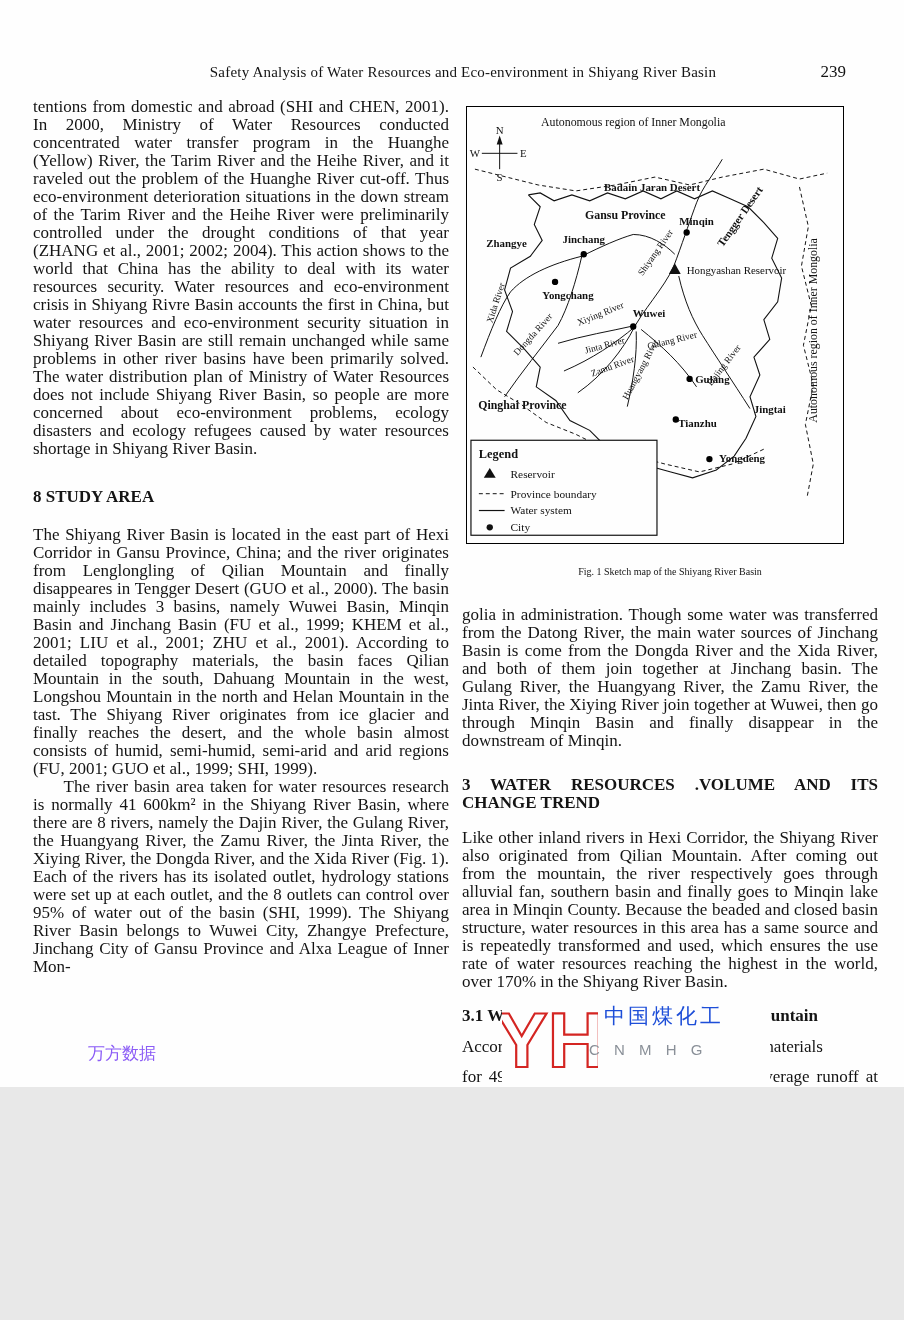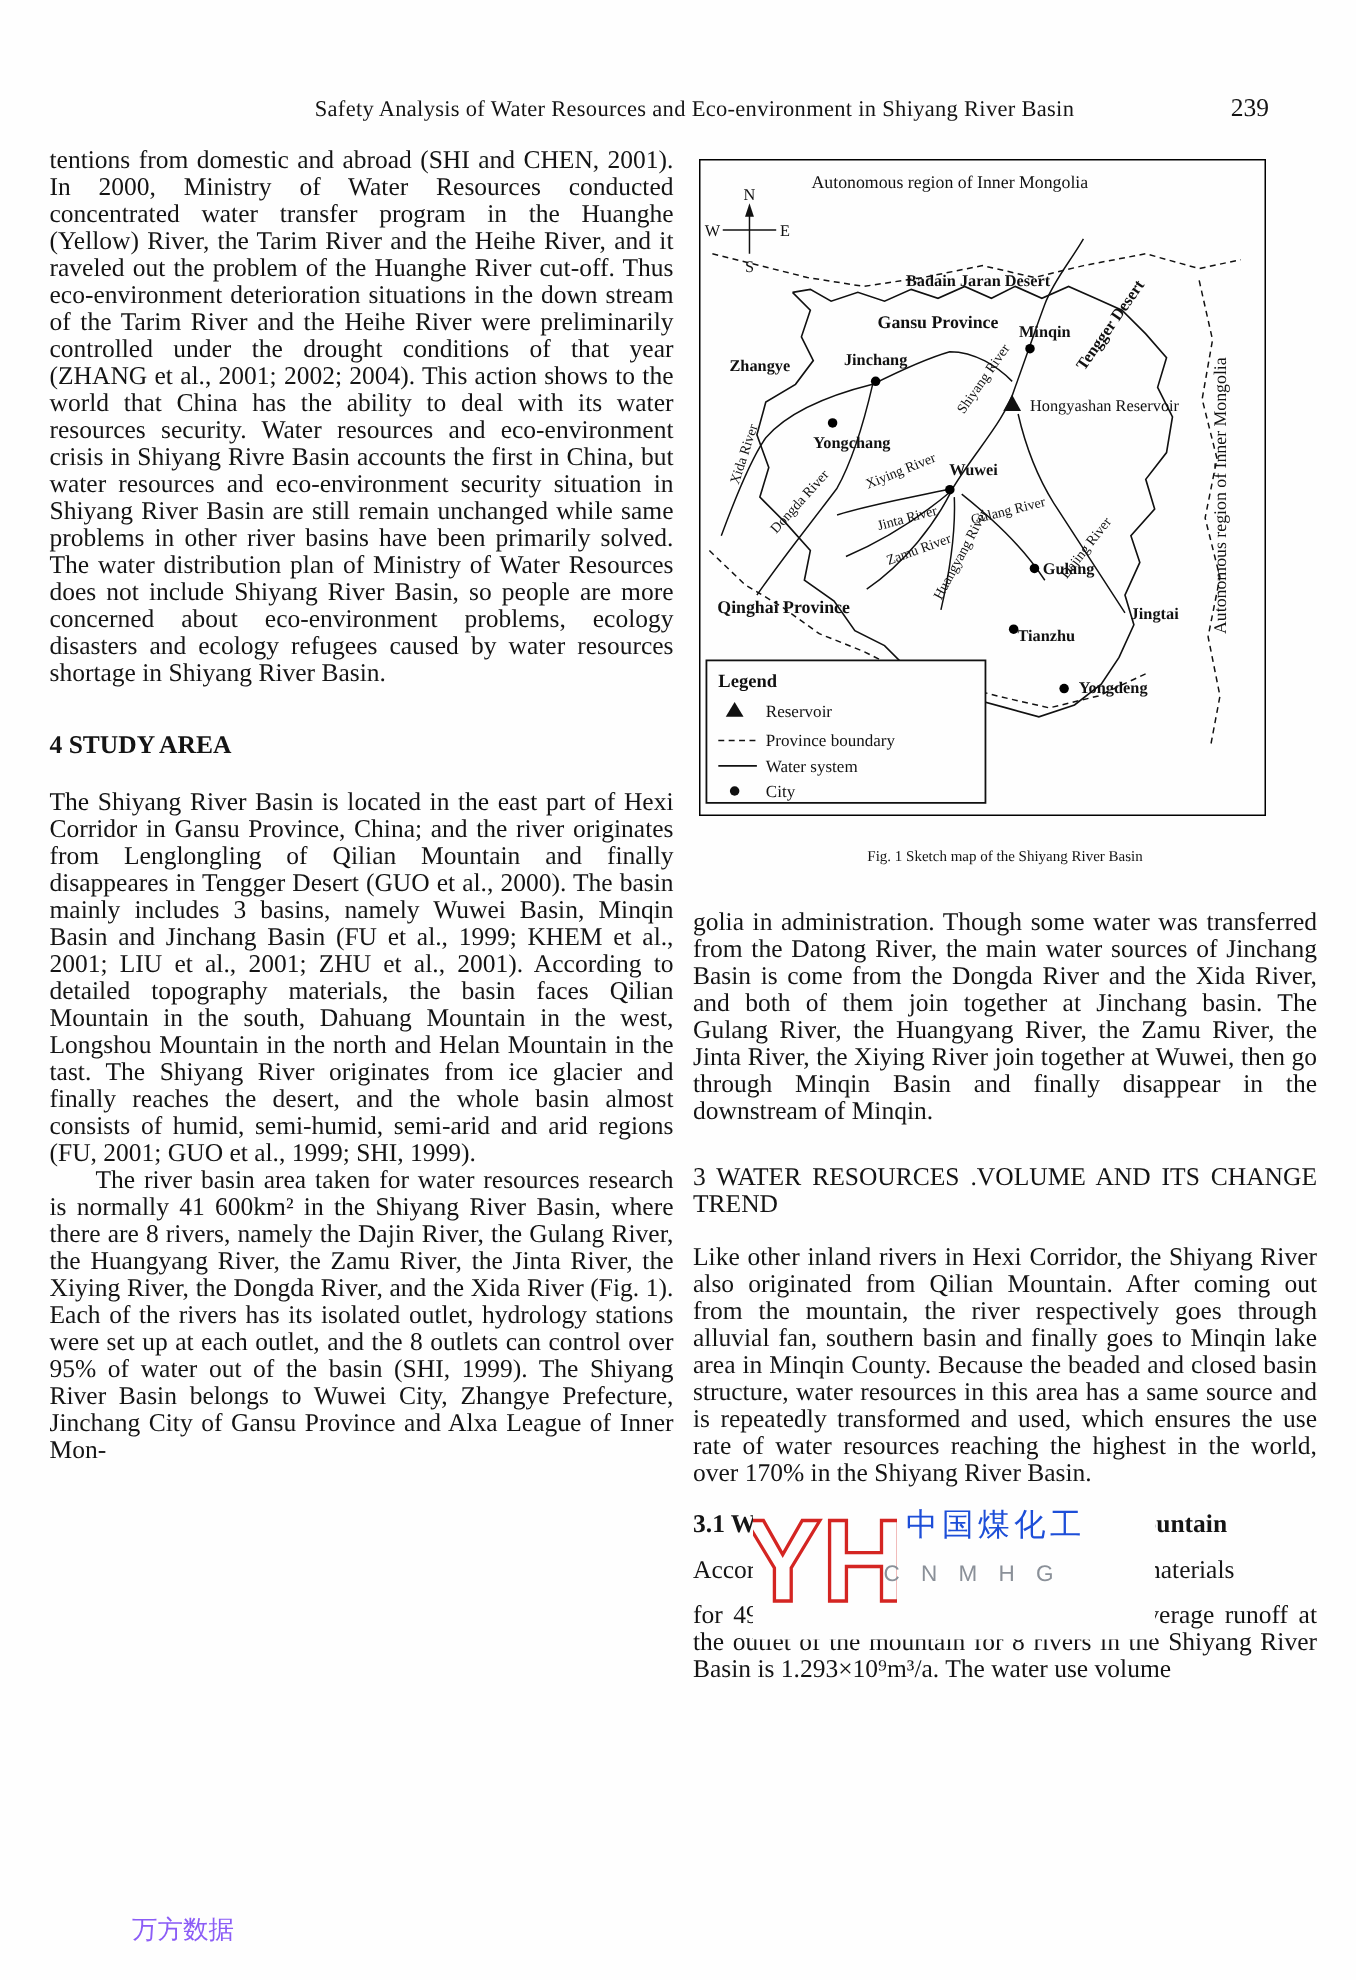--- a/index.html
+++ b/index.html
@@ -1,32 +1,32 @@
 <!DOCTYPE html>
 <html><head>
 <meta charset="utf-8">
 <style>
   html,body { margin:0; padding:0; background:#e8e8e8; }
   .page {
-    position:relative; width:904px; height:1320px; margin:0 auto;
+    position:relative; width:904px; height:1087px; margin:0 auto;
     background:#fefefe; color:#141414;
     font-family:"Liberation Serif", serif;
     overflow:hidden;
   }
   
   .hdr { position:absolute; top:62px; left:140px; right:58px; display:flex; align-items:baseline; }
   .hdr .rt { flex:1; text-align:center; font-size:15px; letter-spacing:0.2px; }
   .hdr .pn { width:60px; text-align:right; font-size:17px; }
   
   .cols { position:absolute; top:98px; left:33px; width:846px; display:flex; gap:13px; }
   .col { width:416px; font-size:17px; line-height:18px; text-align:justify; }
   .col p { margin:0; }
   .indent { text-indent:1.8em; }
   h2.sec { font-size:17px; font-weight:bold; margin:30px 0 20px 0; text-align:left; }
-  h2.sec3 { font-size:17px; font-weight:normal; margin:26px 0 17px 0; text-align:justify; }
+  h2.sec3 { font-size:17px; font-weight:bold; margin:26px 0 17px 0; text-align:justify; }
   
   figure { margin:0; }
   .map-box { margin-top:8px; margin-left:4px; width:378px; height:438px; border:1.5px solid #000; box-sizing:border-box; background:#fefefe; }
   figcaption { margin-top:19px; font-size:10px; text-align:center; }
   .after-fig { margin-top:25px !important; }
   svg text { font-family:"Liberation Serif", serif; fill:#111; }
   .mt   { font-size:11px; }
   .mt-b { font-size:11px; font-weight:bold; }
   .mt-prov { font-size:12px; font-weight:bold; }
   .mt-riv { font-size:9.5px; }
@@ -63,21 +63,21 @@
 
   <div class="hdr">
     <div class="rt">Safety Analysis of Water Resources and Eco-environment in Shiyang River Basin</div>
     <div class="pn">239</div>
   </div>
 
   <div class="cols">
 
     <div class="col">
       <p>tentions from domestic and abroad (SHI and CHEN, 2001). In 2000, Ministry of Water Resources conducted concentrated water transfer program in the Huanghe (Yellow) River, the Tarim River and the Heihe River, and it raveled out the problem of the Huanghe River cut-off. Thus eco-environment deterioration situations in the down stream of the Tarim River and the Heihe River were preliminarily controlled under the drought conditions of that year (ZHANG et al., 2001; 2002; 2004). This action shows to the world that China has the ability to deal with its water resources security. Water resources and eco-environment crisis in Shiyang Rivre Basin accounts the first in China, but water resources and eco-environment security situation in Shiyang River Basin are still remain unchanged while same problems in other river basins have been primarily solved. The water distribution plan of Ministry of Water Resources does not include Shiyang River Basin, so people are more concerned about eco-environment problems, ecology disasters and ecology refugees caused by water resources shortage in Shiyang River Basin.</p>
-      <h2 class="sec">4 STUDY AREA</h2>
+      <h2 class="sec">8 STUDY AREA</h2>
       <p>The Shiyang River Basin is located in the east part of Hexi Corridor in Gansu Province, China; and the river originates from Lenglongling of Qilian Mountain and finally disappeares in Tengger Desert (GUO et al., 2000). The basin mainly includes 3 basins, namely Wuwei Basin, Minqin Basin and Jinchang Basin (FU et al., 1999; KHEM et al., 2001; LIU et al., 2001; ZHU et al., 2001). According to detailed topography materials, the basin faces Qilian Mountain in the south, Dahuang Mountain in the west, Longshou Mountain in the north and Helan Mountain in the tast. The Shiyang River originates from ice glacier and finally reaches the desert, and the whole basin almost consists of humid, semi-humid, semi-arid and arid regions (FU, 2001; GUO et al., 1999; SHI, 1999).</p>
       <p class="indent">The river basin area taken for water resources research is normally 41 600km² in the Shiyang River Basin, where there are 8 rivers, namely the Dajin River, the Gulang River, the Huangyang River, the Zamu River, the Jinta River, the Xiying River, the Dongda River, and the Xida River (Fig. 1). Each of the rivers has its isolated outlet, hydrology stations were set up at each outlet, and the 8 outlets can control over 95% of water out of the basin (SHI, 1999). The Shiyang River Basin belongs to Wuwei City, Zhangye Prefecture, Jinchang City of Gansu Province and Alxa League of Inner Mon-</p>
     </div>
 
     <div class="col">
 
       <figure>
         <div class="map-box">
           <svg viewBox="0 0 379 438" width="375" height="435">
 

